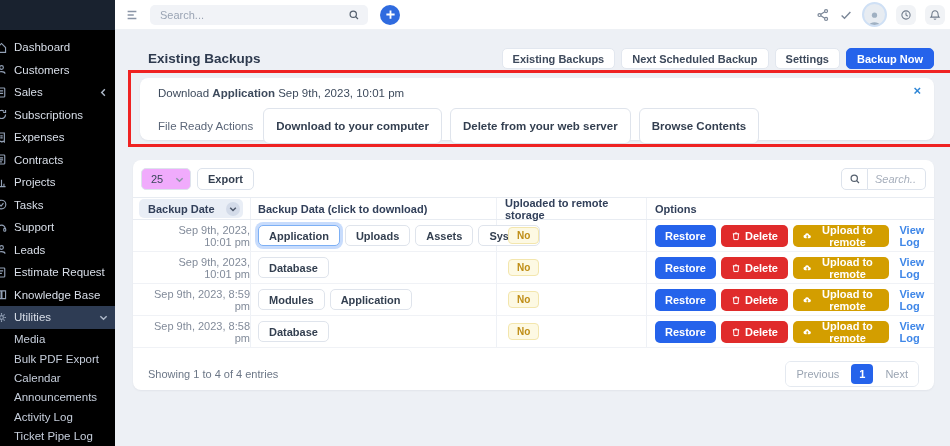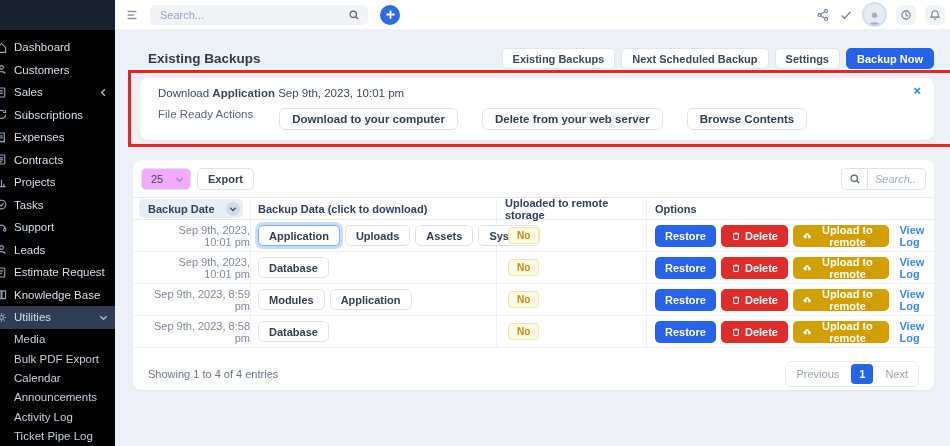--- a/index.html
+++ b/index.html
@@ -40,23 +40,23 @@
   .tab-btn.primary{background:#2563eb;border-color:#2563eb;color:#fff;}
 
   
   .annotation{position:absolute;left:128px;top:70px;width:830px;height:77px;border:3px solid #ef2222;box-sizing:border-box;pointer-events:none;}
 
   
   .alert-card{position:absolute;left:140px;top:78px;width:794px;height:62px;background:#fff;border-radius:8px;box-shadow:0 1px 2px rgba(16,24,40,.06);box-sizing:border-box;}
   .alert-line1{position:absolute;left:18px;top:9px;font-size:11.5px;color:#3d4a5c;}
   .alert-line1 b{font-weight:bold;}
   .alert-close{position:absolute;right:13px;top:6px;color:#2e86d6;font-size:13px;font-weight:bold;cursor:pointer;line-height:1;}
-  .alert-line2{position:absolute;left:18px;top:30px;display:flex;gap:24px;}
+  .alert-line2{position:absolute;left:18px;top:30px;display:flex;align-items:center;gap:8px;}
   .fra-label{font-size:11.5px;color:#5b6678;margin-right:2px;}
-  .alert-btn{height:22px;display:flex;align-items:center;padding:0 12px;background:#fff;border:1px solid #dfe4ec;border-radius:6px;font-size:11.5px;font-weight:600;color:#333f50;cursor:pointer;box-sizing:border-box;}
+  .alert-btn{height:36px;display:flex;align-items:center;padding:0 12px;background:#fff;border:1px solid #dfe4ec;border-radius:6px;font-size:11.5px;font-weight:600;color:#333f50;cursor:pointer;box-sizing:border-box;}
 
   
   .table-card{position:absolute;left:133px;top:160px;width:801px;height:230px;background:#fff;border-radius:8px;box-shadow:0 1px 2px rgba(16,24,40,.05);box-sizing:border-box;}
   .tc-controls{display:flex;align-items:center;padding:8px 8px 7px 8px;}
   .len-select{width:50px;height:22px;border:1px solid #dde3ec;border-radius:5px;display:flex;align-items:center;justify-content:space-between;padding:0 6px 0 9px;font-size:11px;color:#39465a;cursor:pointer;box-sizing:border-box;background:#f0abfc;}
   .len-select .chev{color:#8a95a6;display:flex;}
   .export-btn{margin-left:6px;height:22px;display:flex;align-items:center;padding:0 10px;border:1px solid #dde3ec;border-radius:5px;font-size:11px;font-weight:600;color:#333f50;background:#fff;cursor:pointer;box-sizing:border-box;}
   .tc-search{margin-left:auto;display:flex;}
   .tsearch-btn{width:27px;height:22px;border:1px solid #dde3ec;border-radius:5px 0 0 5px;display:flex;align-items:center;justify-content:center;color:#55606e;background:#fff;cursor:pointer;box-sizing:border-box;}
   .tc-search input{width:58px;height:22px;border:1px solid #dde3ec;border-left:none;border-radius:0 5px 5px 0;padding:0 7px;font-size:11px;color:#4a5568;outline:none;box-sizing:border-box;font-family:inherit;font-style:italic;}

